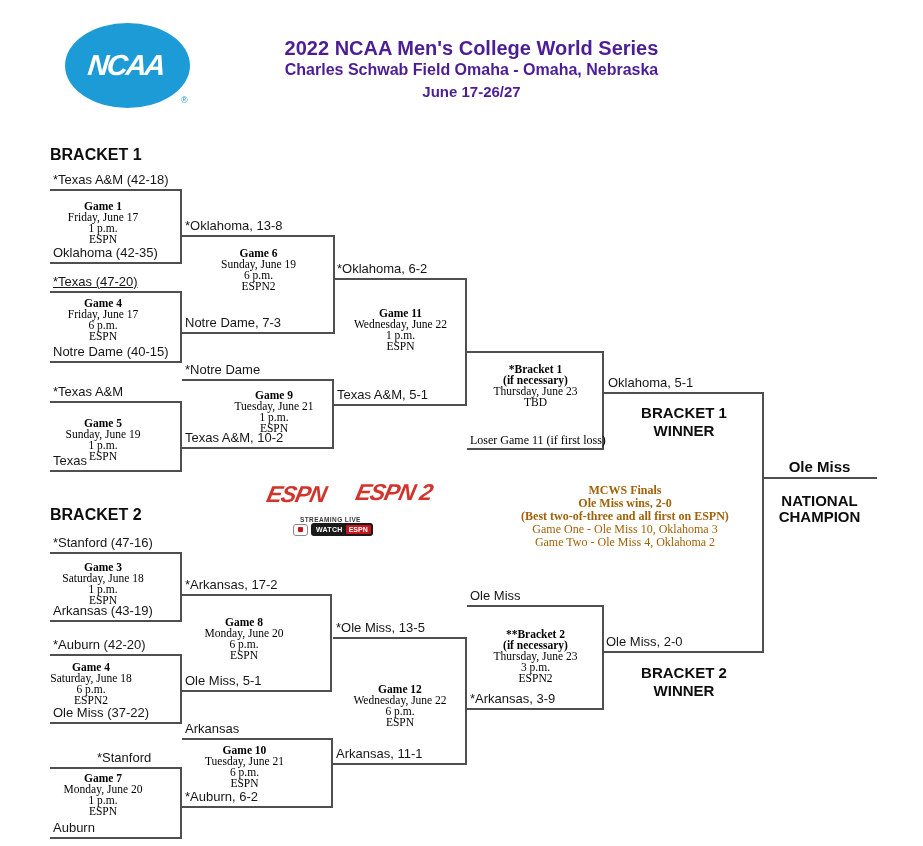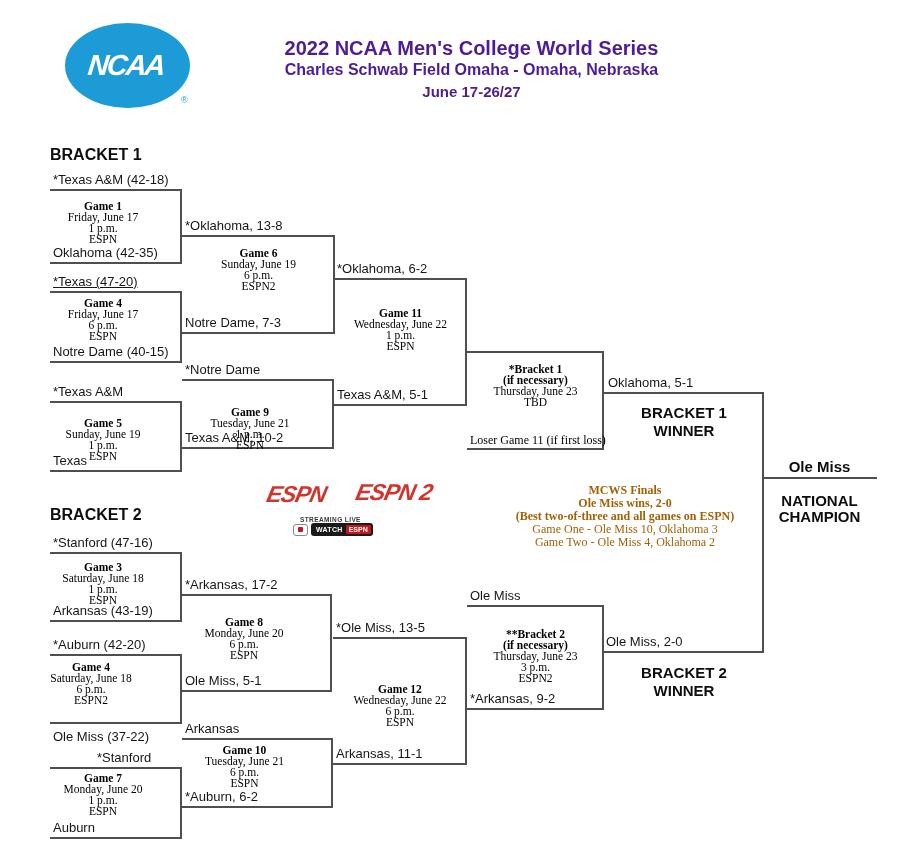--- a/index.html
+++ b/index.html
@@ -98,21 +98,21 @@
     <div>Sunday, June 19</div>
     <div>1 p.m.</div>
     <div>ESPN</div>
   </div>
   <div class="ginfo" style="left:182px;top:248px;width:153px;">
     <div class="gt">Game 6</div>
     <div>Sunday, June 19</div>
     <div>6 p.m.</div>
     <div>ESPN2</div>
   </div>
-  <div class="ginfo" style="left:182px;top:407px;width:136px;">
+  <div class="ginfo" style="left:182px;top:390px;width:136px;padding-left:24px;">
     <div class="gt">Game 9</div>
     <div>Tuesday, June 21</div>
     <div>1 p.m.</div>
     <div>ESPN</div>
   </div>
   <div class="ginfo" style="left:334px;top:308px;width:133px;">
     <div class="gt">Game 11</div>
     <div>Wednesday, June 22</div>
     <div>1 p.m.</div>
     <div>ESPN</div>
@@ -139,21 +139,21 @@
       </span>
     <span class="wpill">
       <span class="wl">WATCH</span>
       <span class="wn">ESPN</span>
     </span>
   </div>
 
   <div class="finals">
     <div class="b">MCWS Finals</div>
     <div class="b">Ole Miss wins, 2-0</div>
-    <div class="b">(Best two-of-three and all games on ESPN)</div>
+    <div class="b">(Best two-of-three and all first on ESPN)</div>
     <div>Game One - Ole Miss 10, Oklahoma 3</div>
     <div>Game Two - Ole Miss 4, Oklahoma 2</div>
   </div>
   <div class="vline" style="left:762px;top:392px;height:261px;"></div>
   <div class="hline" style="left:762px;top:477px;width:115px;"></div>
   <div class="bwin" style="left:762px;top:459px;width:115px;line-height:16px;">Ole Miss</div>
   <div class="bwin" style="left:737px;top:493px;width:165px;line-height:16px;">NATIONAL
 CHAMPION</div>
 
   <div class="bhead" style="left:50px;top:506px;">BRACKET 2</div>
@@ -162,31 +162,31 @@
   <div class="gbox" style="left:50px;top:654px;width:132px;height:70px;"></div>
   <div class="gbox" style="left:50px;top:767px;width:132px;height:72px;"></div>
   <div class="gbox" style="left:182px;top:594px;width:150px;height:98px;"></div>
   <div class="gbox" style="left:182px;top:738px;width:151px;height:70px;"></div>
   <div class="gbox" style="left:333px;top:637px;width:134px;height:128px;"></div>
   <div class="gbox" style="left:467px;top:605px;width:137px;height:105px;"></div>
 
   <div class="team" style="left:53px;top:535px;">*Stanford (47-16)</div>
   <div class="team" style="left:53px;top:603px;">Arkansas (43-19)</div>
   <div class="team" style="left:53px;top:637px;">*Auburn (42-20)</div>
-  <div class="team" style="left:53px;top:729px;">Ole Miss (37-22)</div>
+  <div class="team" style="left:53px;top:705px;">Ole Miss (37-22)</div>
   <div class="team" style="left:53px;top:750px;margin-left:44px;">*Stanford</div>
   <div class="team" style="left:53px;top:820px;">Auburn</div>
   <div class="team" style="left:185px;top:577px;">*Arkansas, 17-2</div>
   <div class="team" style="left:185px;top:673px;">Ole Miss, 5-1</div>
   <div class="team" style="left:185px;top:721px;">Arkansas</div>
   <div class="team" style="left:185px;top:789px;">*Auburn, 6-2</div>
   <div class="team" style="left:336px;top:620px;">*Ole Miss, 13-5</div>
   <div class="team" style="left:336px;top:746px;">Arkansas, 11-1</div>
   <div class="team" style="left:470px;top:588px;">Ole Miss</div>
-  <div class="team" style="left:470px;top:691px;">*Arkansas, 9-2</div>
+  <div class="team" style="left:470px;top:691px;">*Arkansas, 3-9</div>
 
   <div class="ginfo nud" style="left:50px;top:562px;width:132px;">
     <div class="gt">Game 3</div>
     <div>Saturday, June 18</div>
     <div>1 p.m.</div>
     <div>ESPN</div>
   </div>
   <div class="ginfo nud" style="left:38px;top:662px;width:132px;">
     <div class="gt">Game 4</div>
     <div>Saturday, June 18</div>

